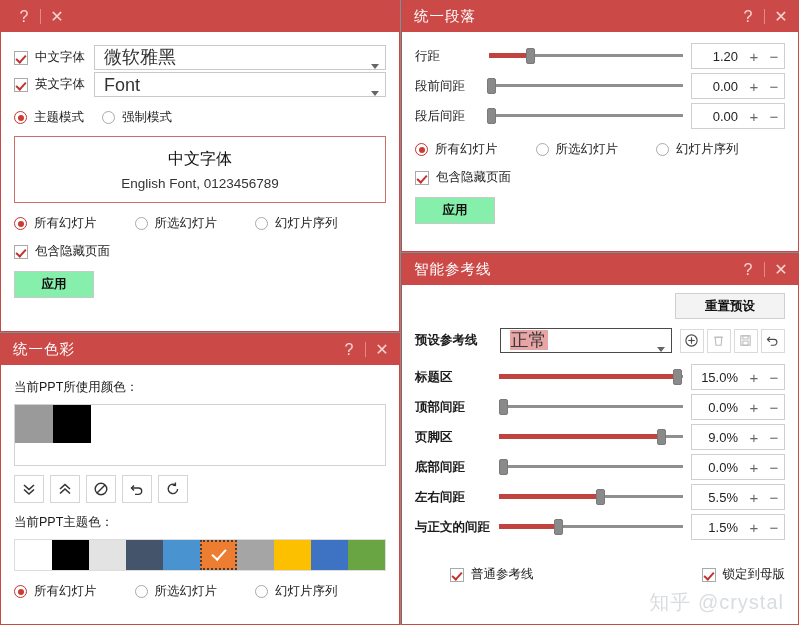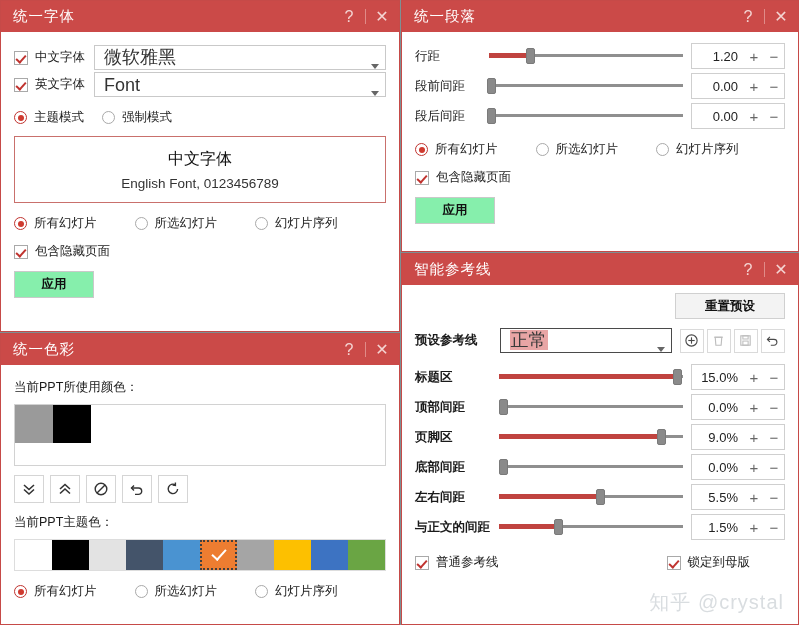--- a/index.html
+++ b/index.html
@@ -226,21 +226,20 @@
     pointer-events: none;
   }
 </style>
 </head>
 <body>
 
 <div class="stage">
 
   <div class="panel" style="left:0;top:0;width:400px;height:332px;">
     <div class="titlebar">
-      <div class="title-text">统一字体</div>
       <div class="tb-btn">?</div>
       <div class="tb-sep"></div>
       <div class="tb-btn">✕</div>
     </div>
     <div class="panel-body">
 
       <div class="row" style="margin-top:3px;">
         <div class="chk checked"></div>
         <div class="chk-label">中文字体</div>
         <div class="combo" style="margin-left:9px;">
@@ -558,21 +557,21 @@
           <div class="fill" style="width:32%;"></div>
           <div class="thumb" style="left:32%;"></div>
         </div>
         <div class="spin">
           <div class="num">1.5%</div>
           <div class="op">+</div>
           <div class="op">−</div>
         </div>
       </div>
 
-      <div class="row" style="margin-top:12px;">
+      <div class="row" style="margin-top:24px;justify-content:flex-end;">
         <div class="chk checked"></div>
         <div class="chk-label">普通参考线</div>
         <div class="chk checked" style="margin-left:168px;"></div>
         <div class="chk-label">锁定到母版</div>
       </div>
 
     </div>
 
     <div class="watermark">知乎 @crystal</div>
   </div>

